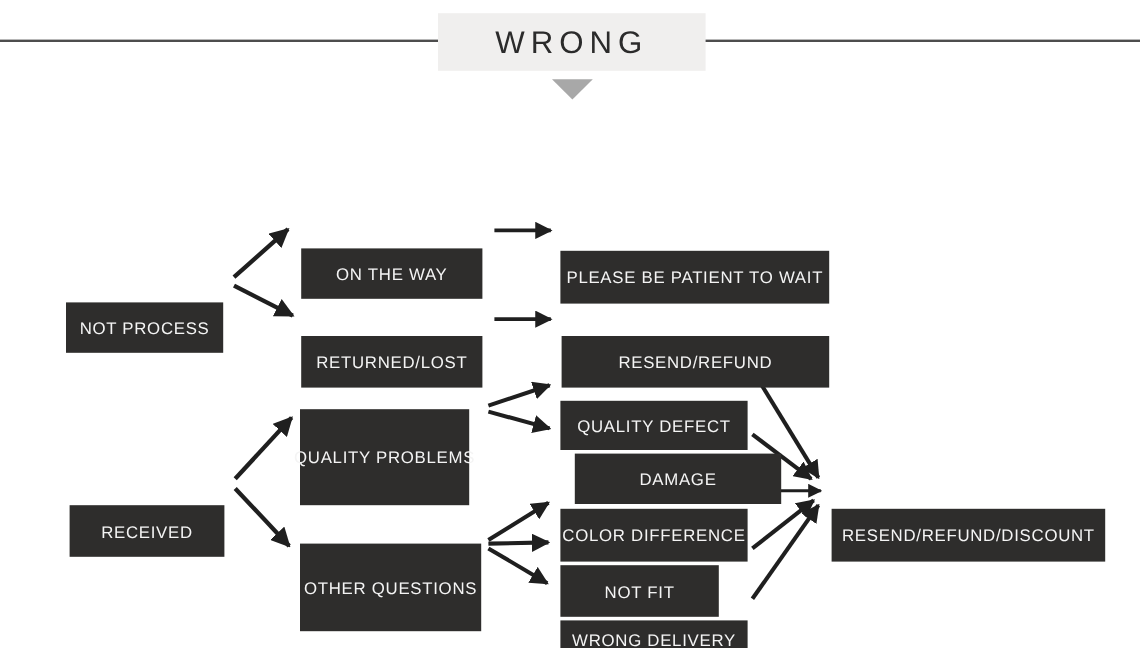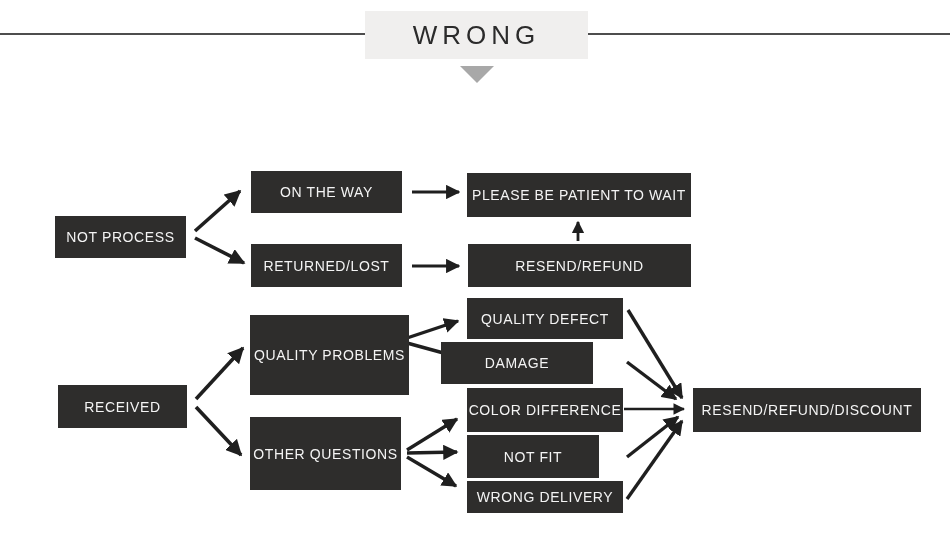--- a/index.html
+++ b/index.html
@@ -17,32 +17,32 @@
     border-top:17px solid var(--triangle,#a8a8a8);}
 
   .sect{position:absolute;left:10px;top:130px;font-size:13px;letter-spacing:1.6px;
     color:var(--section-title-text,#3e3e3e);}
 
   .arrows{position:absolute;left:0;top:0;pointer-events:none;}
   .arrows line{stroke:var(--arrow,#1f1f1f);}
 
   .node{position:absolute;background:var(--box-bg,#2e2d2c);color:var(--box-text,#f4f4f4);
     display:flex;align-items:center;justify-content:center;font-size:14px;letter-spacing:0.6px;
-    text-align:center;white-space:nowrap;}
+    text-align:center;white-space:nowrap;margin-top:36px;}
 
   .n0 {left:55px; top:216px;width:131px;height:42px;}
   .n1 {left:251px;top:171px;width:151px;height:42px;}
   .n2 {left:251px;top:244px;width:151px;height:43px;}
   .n3 {left:467px;top:173px;width:224px;height:44px;}
   .n4 {left:468px;top:244px;width:223px;height:43px;}
   .n5 {left:58px; top:385px;width:129px;height:43px;}
-  .n6 {left:250px;top:315px;width:159px;height:80px;}
+  .n6 {left:250px;top:305px;width:141px;height:80px;}
   .n7 {left:250px;top:417px;width:151px;height:73px;}
   .n8 {left:467px;top:298px;width:156px;height:41px;}
-  .n9 {left:441px;top:342px;width:152px;height:42px;}
+  .n9 {left:479px;top:342px;width:172px;height:42px;}
   .n10{left:467px;top:388px;width:156px;height:44px;}
   .n11{left:467px;top:435px;width:132px;height:43px;}
   .n12{left:467px;top:481px;width:156px;height:32px;}
   .n13{left:693px;top:388px;width:228px;height:44px;}
 </style>
 </head>
 <body>
 
 <div class="stage">
 

